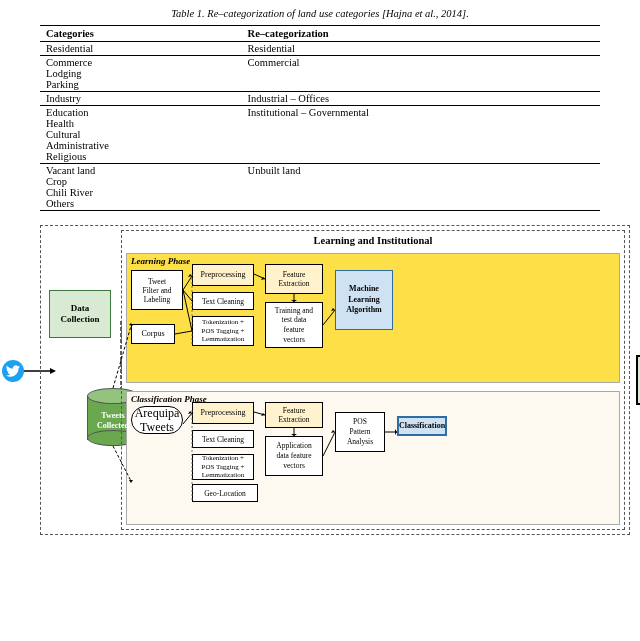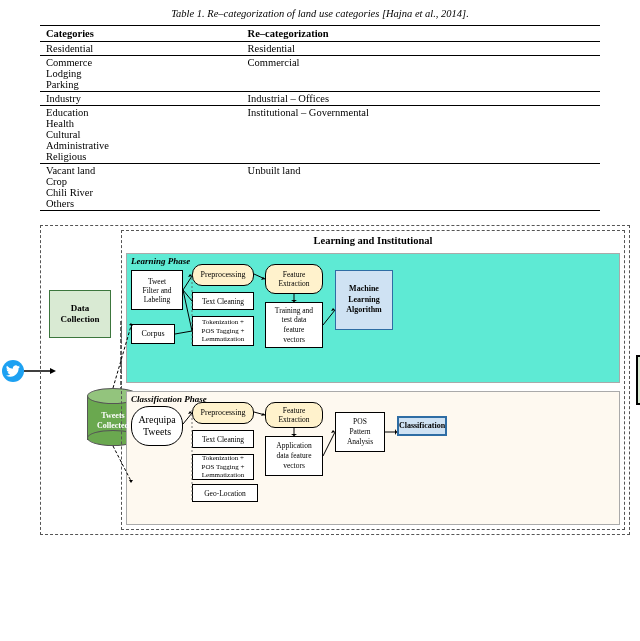--- a/index.html
+++ b/index.html
@@ -102,21 +102,21 @@
     }
 
     
     .learning-phase {
       position: absolute;
       left: 4px;
       top: 22px;
       right: 4px;
       height: 130px;
       border: 1px solid #aaa;
-      background: #5eead4;
+      background: #fde047;
       padding: 2px 4px;
     }
     .phase-label {
       font-style: italic;
       font-size: 9px;
       font-weight: bold;
       margin-bottom: 2px;
     }
 
     
@@ -146,21 +146,20 @@
     .small-box.blue {
       background: #cfe2f3;
       border-color: #2e6da4;
     }
     .small-box.green {
       background: #d9ead3;
       border-color: #3c763d;
     }
     .small-box.yellow {
       background: #fff2cc;
-      border-radius: 10px;
     }
 
     
     .cylinder-wrap {
       position: absolute;
     }
     .cylinder {
       position: relative;
       width: 52px;
       height: 58px;
@@ -366,21 +365,21 @@
           <polygon points="206,54 208,56 204,57" fill="#000"></polygon>
 
           <line x1="167" y1="40" x2="167" y2="48" stroke="#000" stroke-width="1"></line>
           <polygon points="164,46 167,48 170,46" fill="#000"></polygon>
         </svg>
       </div>
 
       <div class="classification-phase">
         <div class="phase-label">Classification Phase</div>
 
-        <div class="small-box" style="left:4px; top:14px; width:52px; height:40px; font-size:10px; line-height:1.2;border-radius:18px;">
+        <div class="small-box" style="left:4px; top:14px; width:52px; height:28px; font-size:12px; line-height:1.2;border-radius:18px;">
           <span>Arequipa<br>Tweets</span>
         </div>
 
         <div class="small-box yellow" style="left:65px; top:10px; width:62px; height:22px; font-size:8px;">
           <span>Preprocessing</span>
         </div>
 
         <div class="small-box" style="left:65px; top:38px; width:62px; height:18px; font-size:7.5px;">
           <span>Text Cleaning</span>
         </div>

